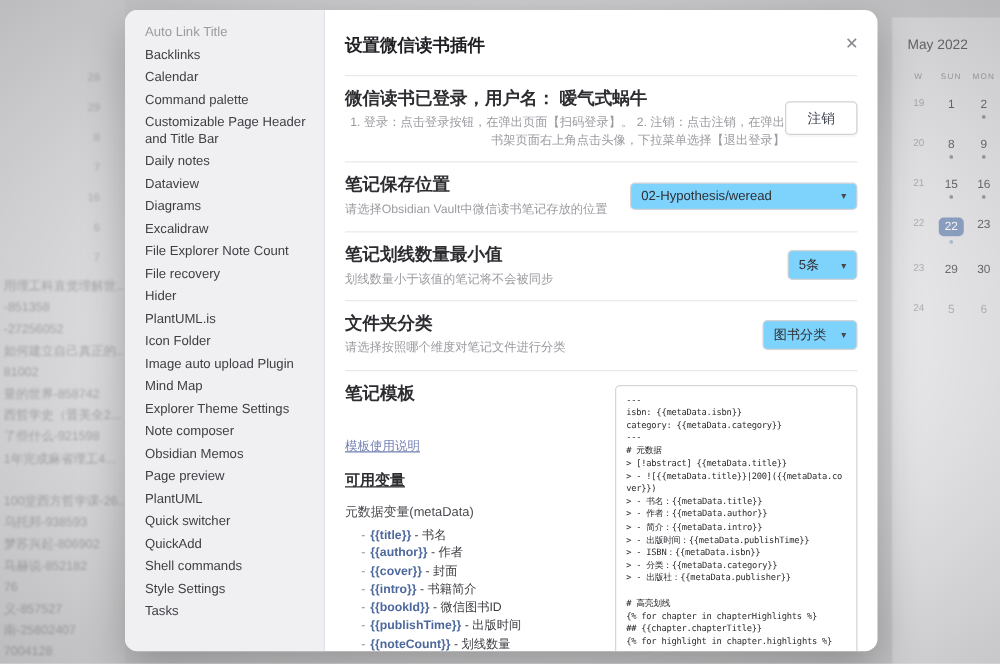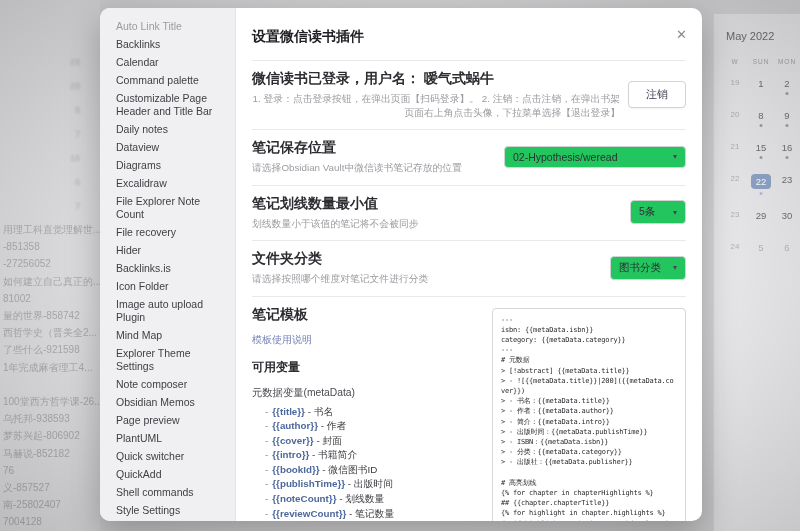--- a/index.html
+++ b/index.html
@@ -19,46 +19,46 @@
   .cal-w{width:26px;text-align:center;font-size:8px;color:#b2b2b6;padding-top:3px;}
   .cal-day{width:26px;text-align:center;font-size:9.5px;color:#6e6e73;position:relative;padding:3px 0 8px;}
   .cal-day.muted{color:#b5b5b9;}
   .cal-day .pill{display:inline-block;min-width:20px;padding:2px 0;border-radius:4px;background:#8ea3c6;color:#fff;}
   .cal-day .dot{position:absolute;left:50%;transform:translateX(-50%);bottom:2px;width:3px;height:3px;border-radius:50%;background:#9aa0a8;}
   .cal-day.sel .dot{background:#aebdd8;}
   .vignette{position:absolute;inset:0;background:radial-gradient(ellipse at center,rgba(0,0,0,0) 55%,rgba(0,0,0,0.14) 100%);pointer-events:none;}
 
   
   .modal{position:absolute;left:100px;top:8px;width:602px;height:513px;background:#ffffff;border-radius:10px;box-shadow:0 12px 34px rgba(0,0,0,0.28);display:flex;overflow:hidden;}
-  .modal-sidebar{width:136px;background:#f0f0f3;border-right:1px solid #e4e4e8;padding-top:10px;box-sizing:border-box;flex:none;overflow:hidden;}
+  .modal-sidebar{width:160px;background:#f0f0f3;border-right:1px solid #e4e4e8;padding-top:10px;box-sizing:border-box;flex:none;overflow:hidden;}
   .side-item{font-size:10.5px;line-height:13px;color:#3e3e43;padding:2px 8px;margin:0 6px 1px 8px;border-radius:5px;cursor:default;}
   .side-item.dim{color:#9b9b9f;}
 
   .modal-main{flex:1;position:relative;padding:14px 16px 0;box-sizing:border-box;overflow:hidden;}
   .close{position:absolute;top:20px;right:15px;font-size:13px;color:#8a8a8f;line-height:1;cursor:pointer;}
   .modal-title{font-size:14px;font-weight:bold;color:#1f1f24;padding:6px 0 14px;border-bottom:1px solid #e9e9ec;}
 
   .setting{display:flex;justify-content:space-between;align-items:center;padding:9px 0 10px;border-bottom:1px solid #e9e9ec;}
   .info{max-width:368px;}
   .s-name{font-size:14px;font-weight:bold;color:#2c2c31;margin-bottom:4px;}
   .s-desc{font-size:9.8px;color:#9b9ba1;line-height:13.5px;text-align:right;}
   .row .info{max-width:250px;}
 
   .logout-btn{font-family:inherit;font-size:11px;color:#3f4252;background:#fff;border:1px solid #d2d2d7;border-radius:4px;padding:5px 17px;box-shadow:0 1px 1px rgba(0,0,0,0.04);cursor:pointer;flex:none;}
 
-  .dropdown{display:flex;align-items:center;justify-content:space-between;border:1px solid #d2d2d7;border-radius:4px;background:#22c55e;padding:4px 8px;font-size:10.5px;color:#2f2f34;flex:none;box-sizing:border-box;cursor:pointer;}
+  .dropdown{display:flex;align-items:center;justify-content:space-between;border:1px solid #d2d2d7;border-radius:4px;background:#7dd3fc;padding:4px 8px;font-size:10.5px;color:#2f2f34;flex:none;box-sizing:border-box;cursor:pointer;}
   .dd-wide{width:182px;}
   .dd-small{width:56px;}
   .dd-mid{width:76px;}
   .caret{font-size:8px;color:#47474c;margin-left:8px;}
 
   .tpl{display:flex;gap:10px;padding-top:9px;}
   .tpl-left{flex:1;min-width:0;}
-  .help{display:inline-block;font-size:10px;color:#7380b4;margin:5px 0 2px;cursor:pointer;}
-  .vars-title{font-size:12px;font-weight:bold;color:#2c2c31;margin:10px 0 10px;}
+  .help{display:inline-block;font-size:10px;color:#7380b4;text-decoration:underline;margin:22px 0 2px;cursor:pointer;}
+  .vars-title{font-size:12px;font-weight:bold;color:#2c2c31;margin:10px 0 10px;text-decoration:underline;}
   .var-group-label{font-size:10.3px;color:#4b4b51;margin:9px 0 5px;}
   .var-item{font-size:9.8px;color:#3c3c42;line-height:14.6px;padding-left:13px;}
   .var-item .bullet{color:#8a8a90;margin-right:4px;}
   .var-token{color:#4d689c;font-weight:bold;}
   .code-box{width:194px;height:266px;box-sizing:border-box;border:1px solid #d5d5da;border-radius:4px;background:#fff;margin:2px 0 0;padding:6px 8px;font-family:"DejaVu Sans Mono",monospace;font-size:7px;line-height:10.2px;letter-spacing:-0.2px;color:#2a2a2e;white-space:pre-wrap;word-break:break-all;overflow:hidden;flex:none;}
 </style>
 </head>
 <body>
 
 <div class="stage">
@@ -148,21 +148,21 @@
           <div class="side-item">Calendar</div>
           <div class="side-item">Command palette</div>
           <div class="side-item">Customizable Page Header and Title Bar</div>
           <div class="side-item">Daily notes</div>
           <div class="side-item">Dataview</div>
           <div class="side-item">Diagrams</div>
           <div class="side-item">Excalidraw</div>
           <div class="side-item">File Explorer Note Count</div>
           <div class="side-item">File recovery</div>
           <div class="side-item">Hider</div>
-          <div class="side-item">Backlinks.is</div>
+          <div class="side-item">PlantUML.is</div>
           <div class="side-item">Icon Folder</div>
           <div class="side-item">Image auto upload Plugin</div>
           <div class="side-item">Mind Map</div>
           <div class="side-item">Explorer Theme Settings</div>
           <div class="side-item">Note composer</div>
           <div class="side-item">Obsidian Memos</div>
           <div class="side-item">Page preview</div>
           <div class="side-item">PlantUML</div>
           <div class="side-item">Quick switcher</div>
           <div class="side-item">QuickAdd</div>

